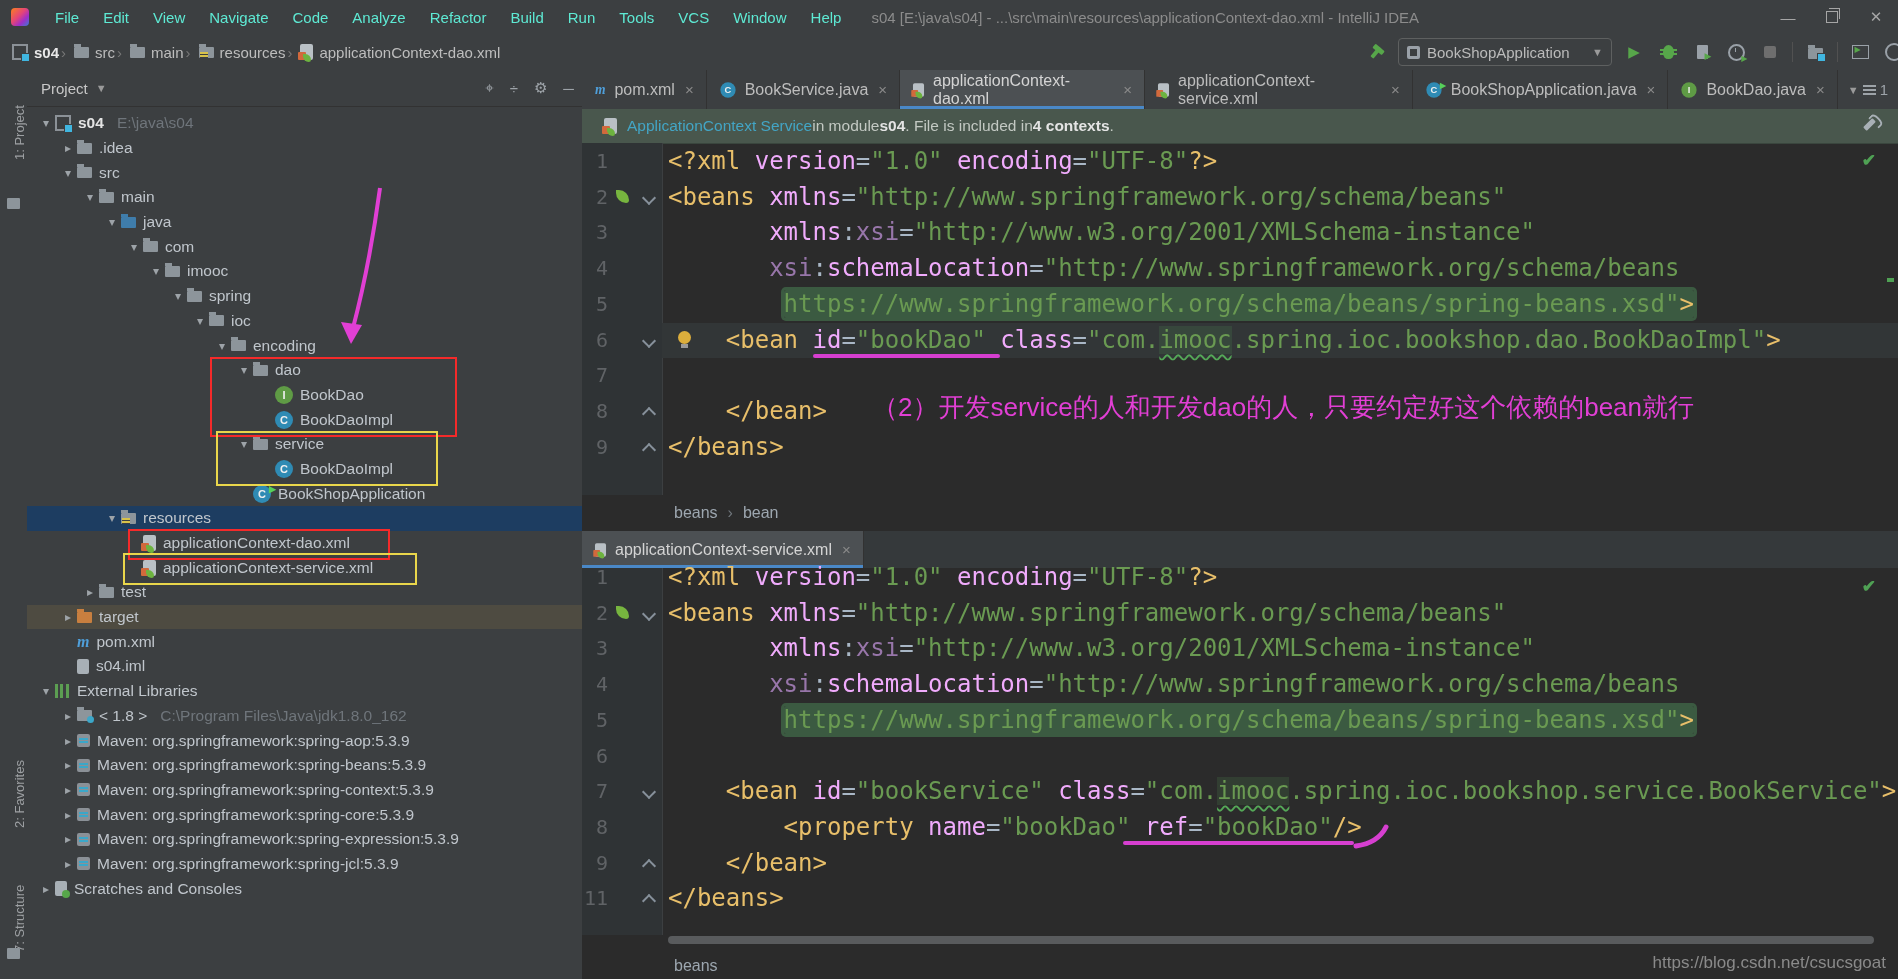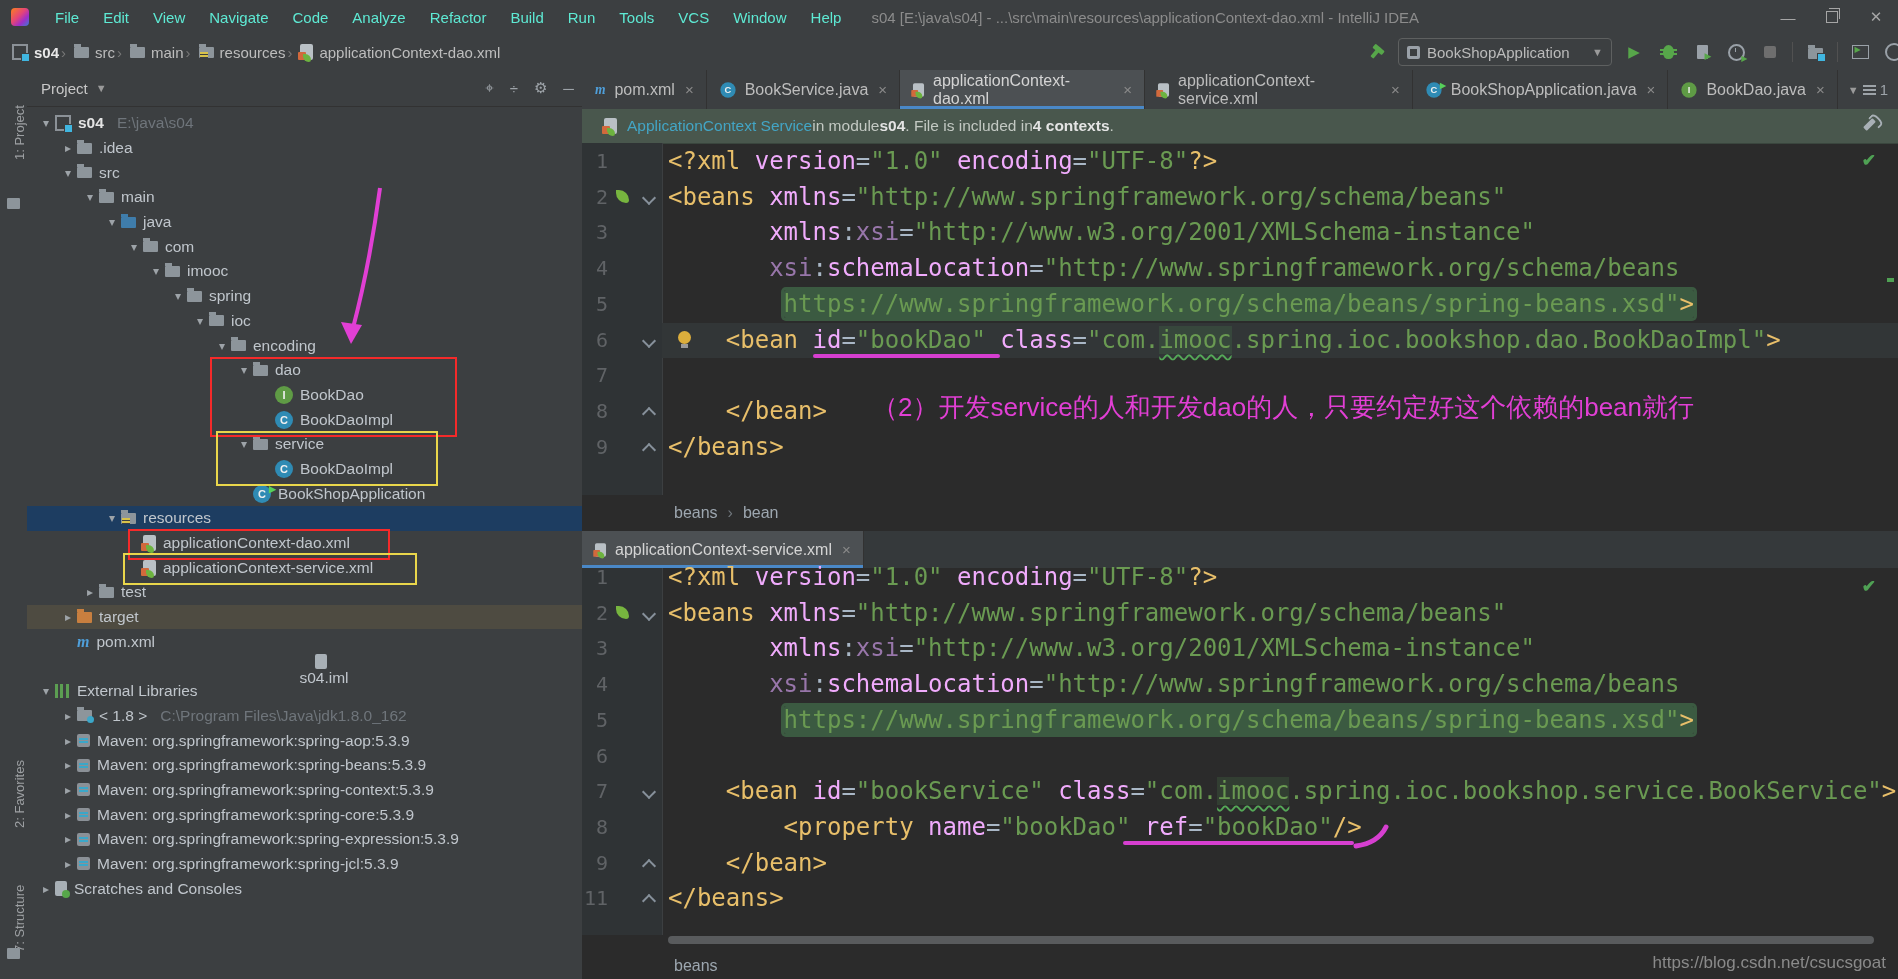--- a/index.html
+++ b/index.html
@@ -337,21 +337,21 @@
         <div class="trow olive" style="padding-left: 32px;">
           <span class="arr">▸</span>
           <span class="tic fold15 tgt"></span>
           <span class="lbl">target</span>
         </div>
         <div class="trow" style="padding-left: 32px;">
           <span class="arr"></span>
           <span class="tic mletter">m</span>
           <span class="lbl">pom.xml</span>
         </div>
-        <div class="trow" style="padding-left: 32px; flex-direction: column;">
+        <div class="trow" style="padding-left: 32px;">
           <span class="arr"></span>
           <span class="tic doc"></span>
           <span class="lbl">s04.iml</span>
         </div>
         <div class="trow" style="padding-left: 10px;">
           <span class="arr">▾</span>
           <span class="tic libs"></span>
           <span class="lbl">External Libraries</span>
         </div>
         <div class="trow" style="padding-left: 32px;">

